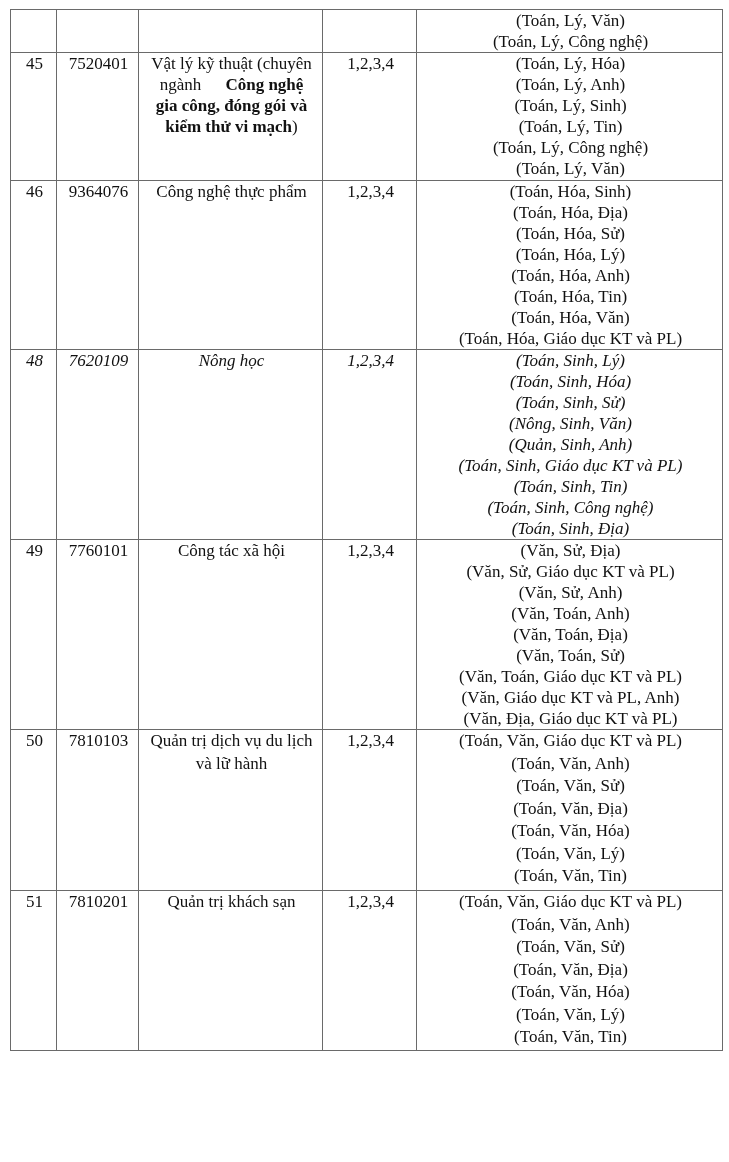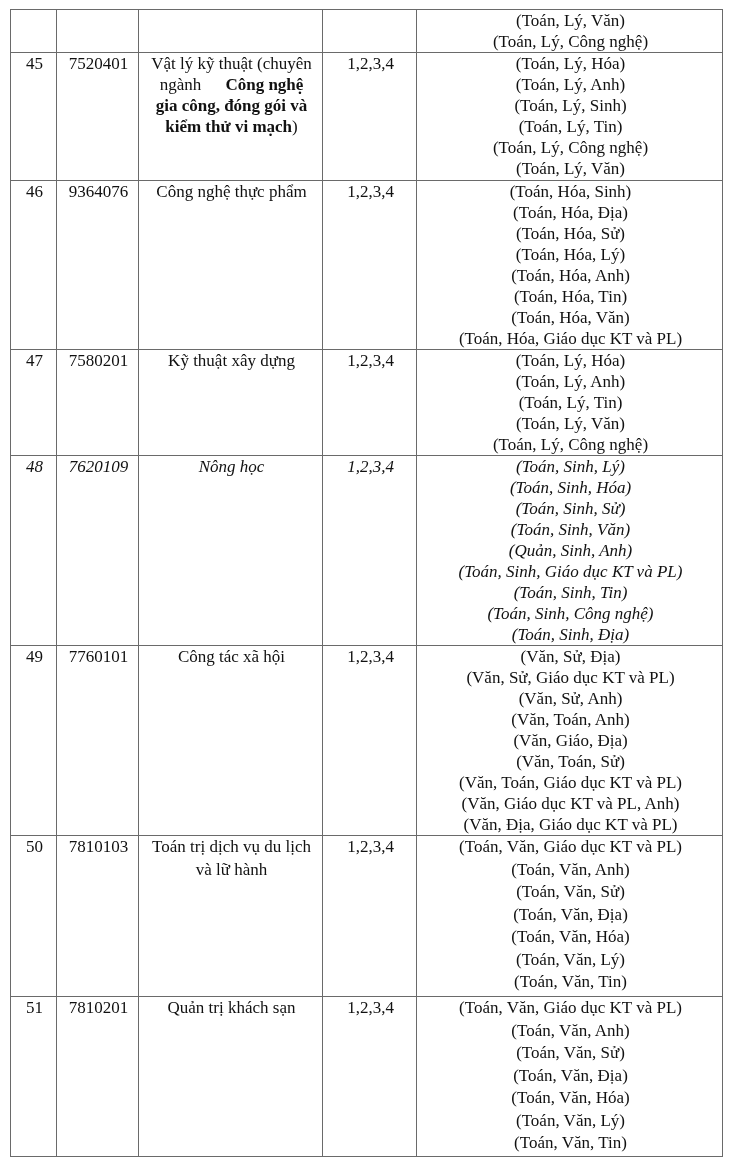--- a/index.html
+++ b/index.html
@@ -97,74 +97,61 @@
         <span class="combo-line">(Toán, Hóa, Địa)</span>
         <span class="combo-line">(Toán, Hóa, Sử)</span>
         <span class="combo-line">(Toán, Hóa, Lý)</span>
         <span class="combo-line">(Toán, Hóa, Anh)</span>
         <span class="combo-line">(Toán, Hóa, Tin)</span>
         <span class="combo-line">(Toán, Hóa, Văn)</span>
         <span class="combo-line">(Toán, Hóa, Giáo dục KT và PL)</span>
       </td>
     </tr>
 
-    <tr class="row-47">
-      <td>47</td>
-      <td>7580201</td>
-      <td>Kỹ thuật xây dựng</td>
-      <td>1,2,3,4</td>
-      <td>
-        <span class="combo-line">(Toán, Lý, Hóa)</span>
-        <span class="combo-line">(Toán, Lý, Anh)</span>
-        <span class="combo-line">(Toán, Lý, Tin)</span>
-        <span class="combo-line">(Toán, Lý, Văn)</span>
-        <span class="combo-line">(Toán, Lý, Công nghệ)</span>
-      </td>
-    </tr>
 
     <tr class="row-48">
       <td>48</td>
       <td>7620109</td>
       <td>Nông học</td>
       <td>1,2,3,4</td>
       <td>
         <span class="combo-line">(Toán, Sinh, Lý)</span>
         <span class="combo-line">(Toán, Sinh, Hóa)</span>
         <span class="combo-line">(Toán, Sinh, Sử)</span>
-        <span class="combo-line">(Toán, Sinh, Văn)</span>
+        <span class="combo-line">(Nông, Sinh, Văn)</span>
         <span class="combo-line">(Quản, Sinh, Anh)</span>
         <span class="combo-line">(Toán, Sinh, Giáo dục KT và PL)</span>
         <span class="combo-line">(Toán, Sinh, Tin)</span>
         <span class="combo-line">(Toán, Sinh, Công nghệ)</span>
         <span class="combo-line">(Toán, Sinh, Địa)</span>
       </td>
     </tr>
 
     <tr class="row-49">
       <td>49</td>
       <td>7760101</td>
       <td>Công tác xã hội</td>
       <td>1,2,3,4</td>
       <td>
         <span class="combo-line">(Văn, Sử, Địa)</span>
         <span class="combo-line">(Văn, Sử, Giáo dục KT và PL)</span>
         <span class="combo-line">(Văn, Sử, Anh)</span>
         <span class="combo-line">(Văn, Toán, Anh)</span>
-        <span class="combo-line">(Văn, Giáo, Địa)</span>
+        <span class="combo-line">(Văn, Toán, Địa)</span>
         <span class="combo-line">(Văn, Toán, Sử)</span>
         <span class="combo-line">(Văn, Toán, Giáo dục KT và PL)</span>
         <span class="combo-line">(Văn, Giáo dục KT và PL, Anh)</span>
         <span class="combo-line">(Văn, Địa, Giáo dục KT và PL)</span>
       </td>
     </tr>
 
     <tr class="row-50">
       <td>50</td>
       <td>7810103</td>
-      <td>Toán trị dịch vụ du lịch và lữ hành</td>
+      <td>Quản trị dịch vụ du lịch và lữ hành</td>
       <td>1,2,3,4</td>
       <td>
         <span class="combo-line">(Toán, Văn, Giáo dục KT và PL)</span>
         <span class="combo-line">(Toán, Văn, Anh)</span>
         <span class="combo-line">(Toán, Văn, Sử)</span>
         <span class="combo-line">(Toán, Văn, Địa)</span>
         <span class="combo-line">(Toán, Văn, Hóa)</span>
         <span class="combo-line">(Toán, Văn, Lý)</span>
         <span class="combo-line">(Toán, Văn, Tin)</span>
       </td>

